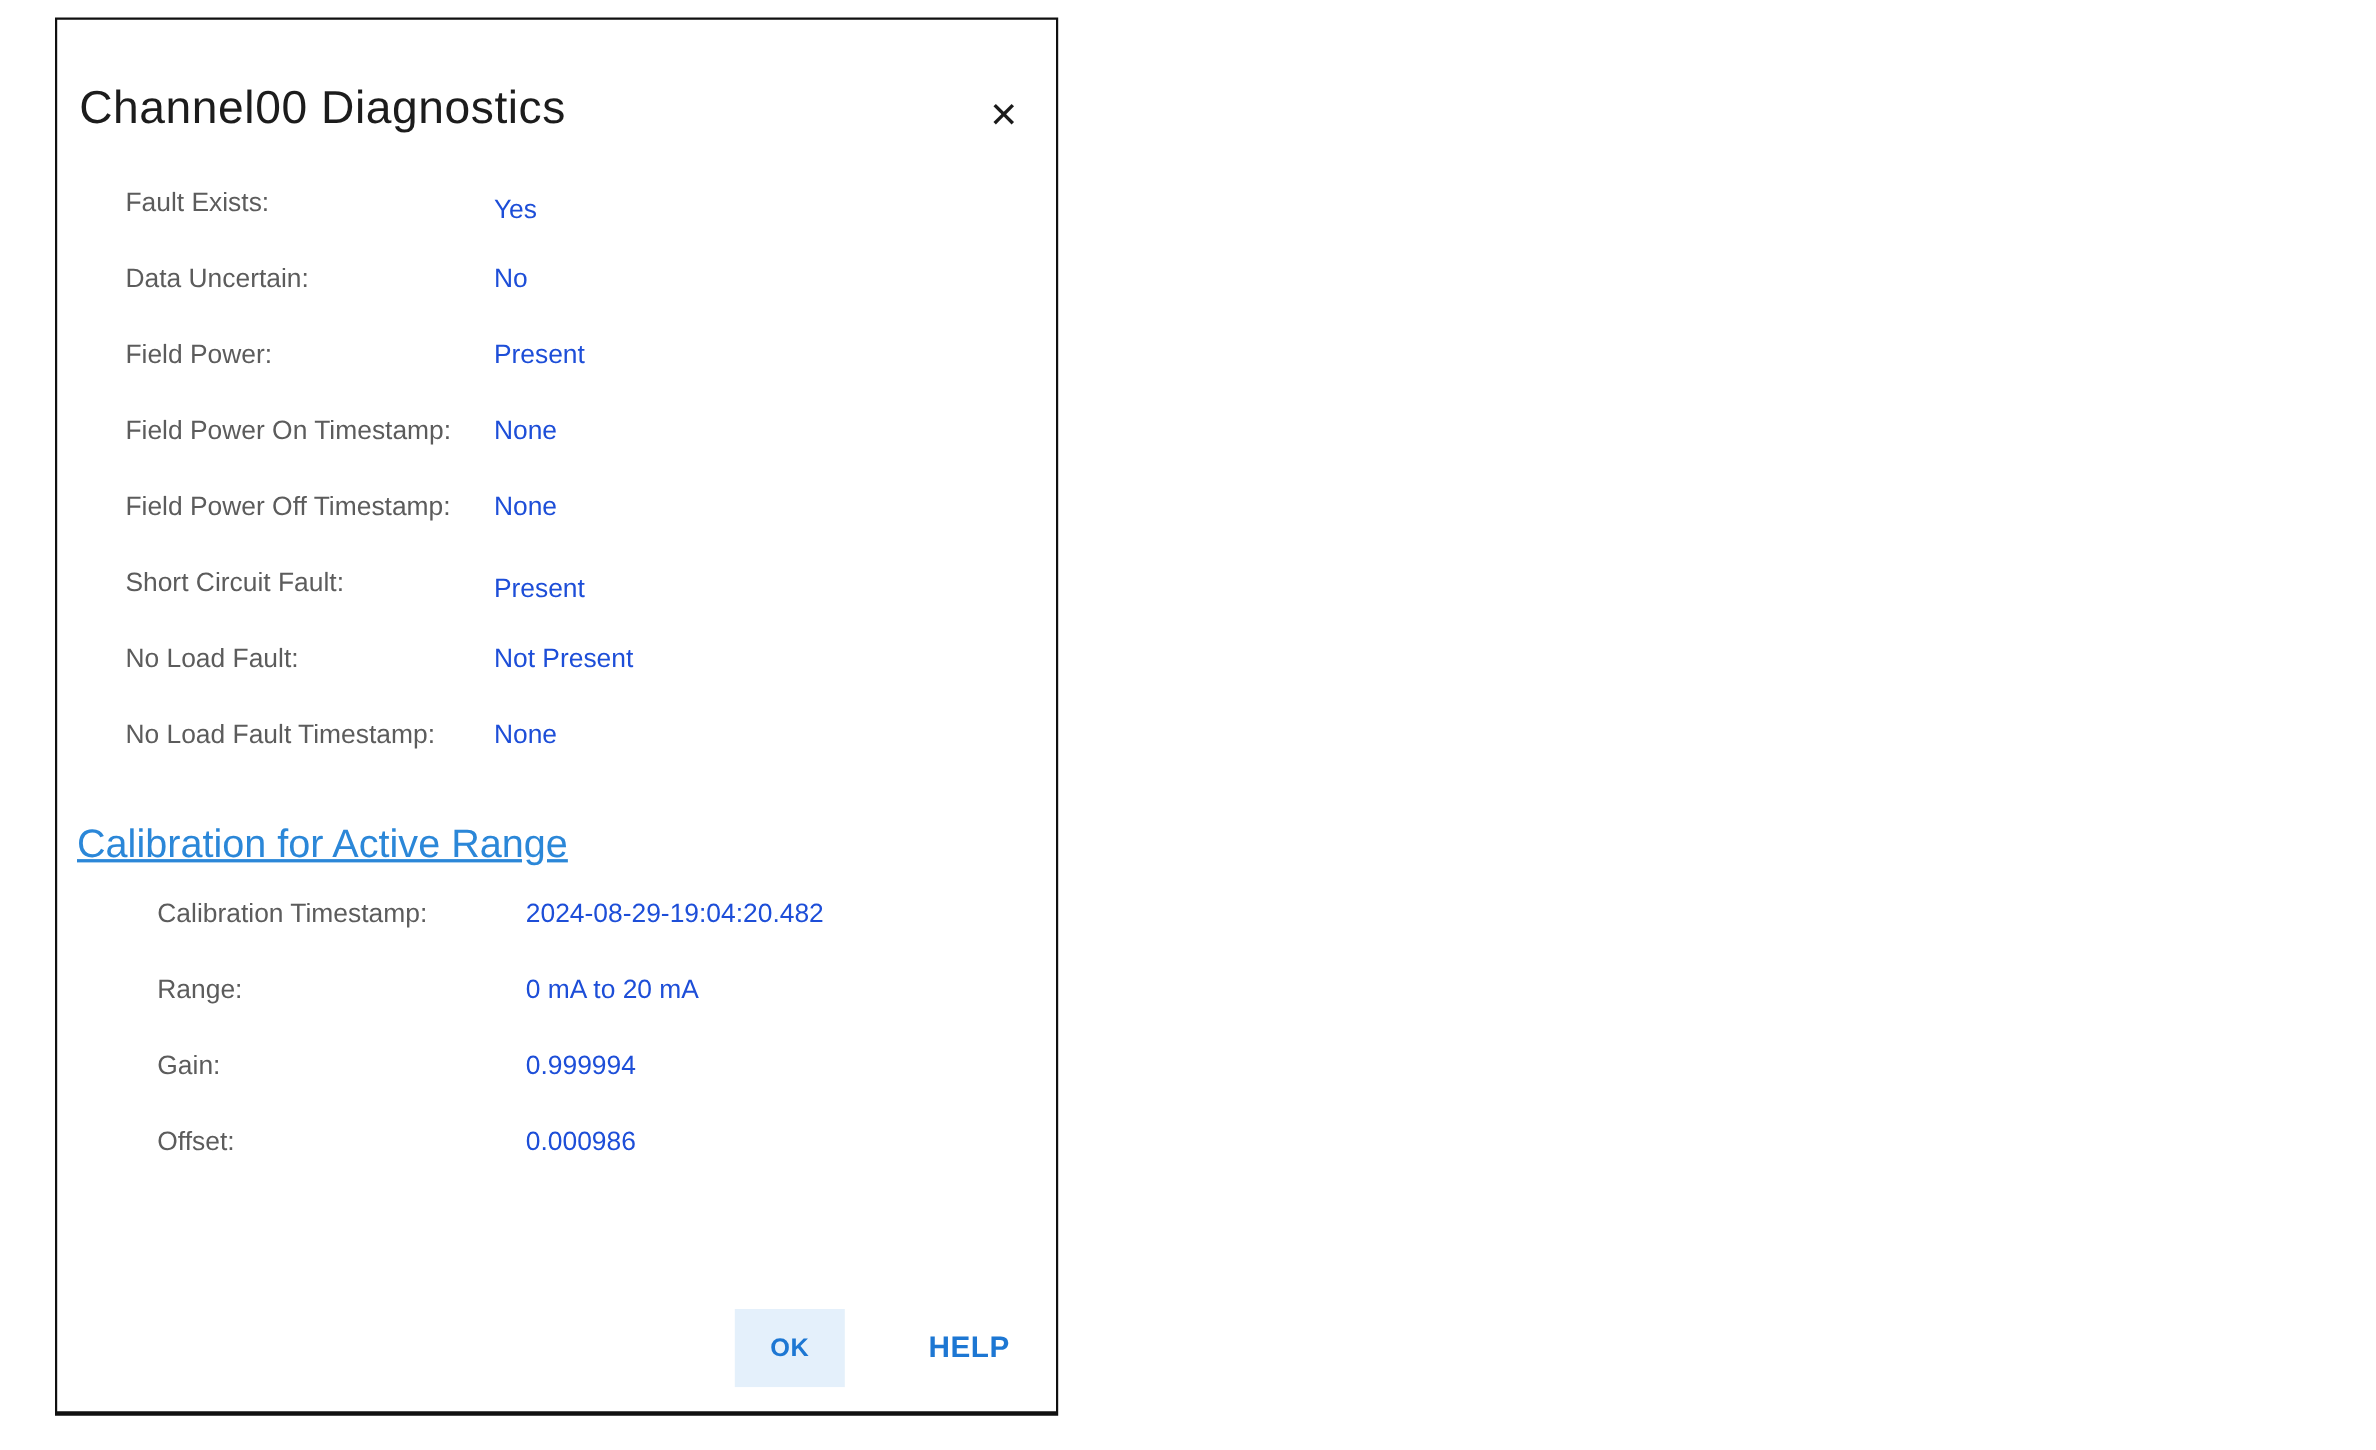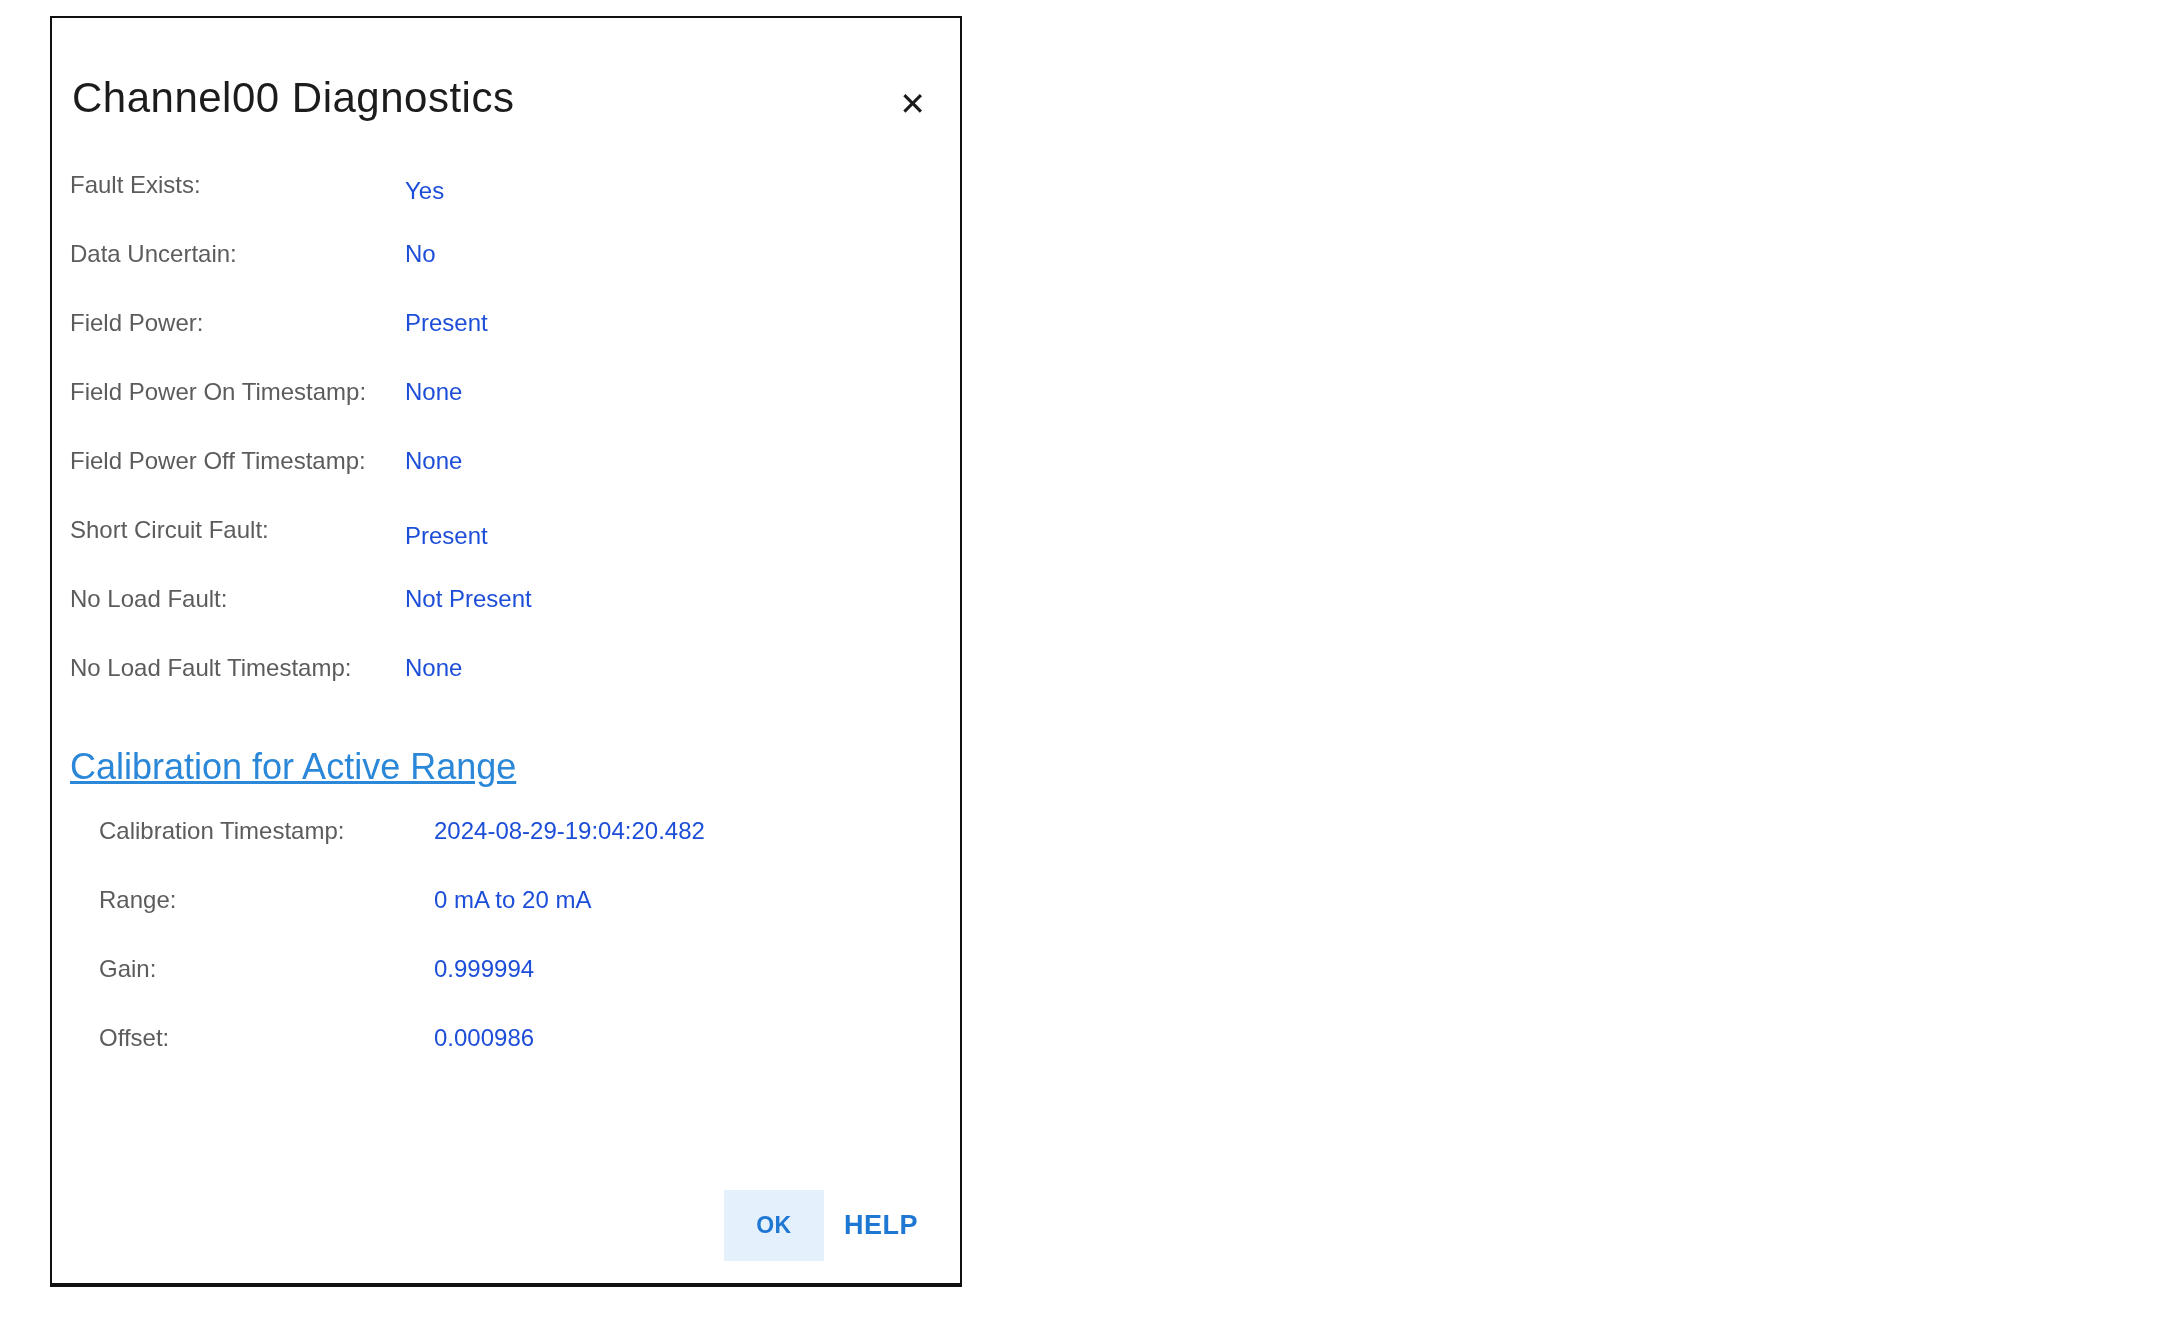--- a/index.html
+++ b/index.html
@@ -57,20 +57,21 @@
   .row{
     height:69px;
     display:flex;
     align-items:center;
   }
   .lbl{
     width:335px;
     flex:0 0 335px;
     font-size:24px;
     color:#5c5c5c;
+    margin-left:44px;
   }
   .val{
     font-size:24px;
     color:#1d4ed8;
   }
   .val.lower{
     position:relative;
     top:6px;
   }
   .section-title{
@@ -81,21 +82,21 @@
     margin-top:44px;
     margin-bottom:8px;
     text-decoration:underline;
   }
   .buttons{
     position:absolute;
     right:42px;
     bottom:22px;
     display:flex;
     align-items:center;
-    gap:20px;
+    gap:76px;
   }
   .ok-btn{
     width:100px;
     height:71px;
     background:var(--okbg);
     color:var(--btnblue);
     border:none;
     font-size:23px;
     font-weight:700;
     font-family:inherit;

